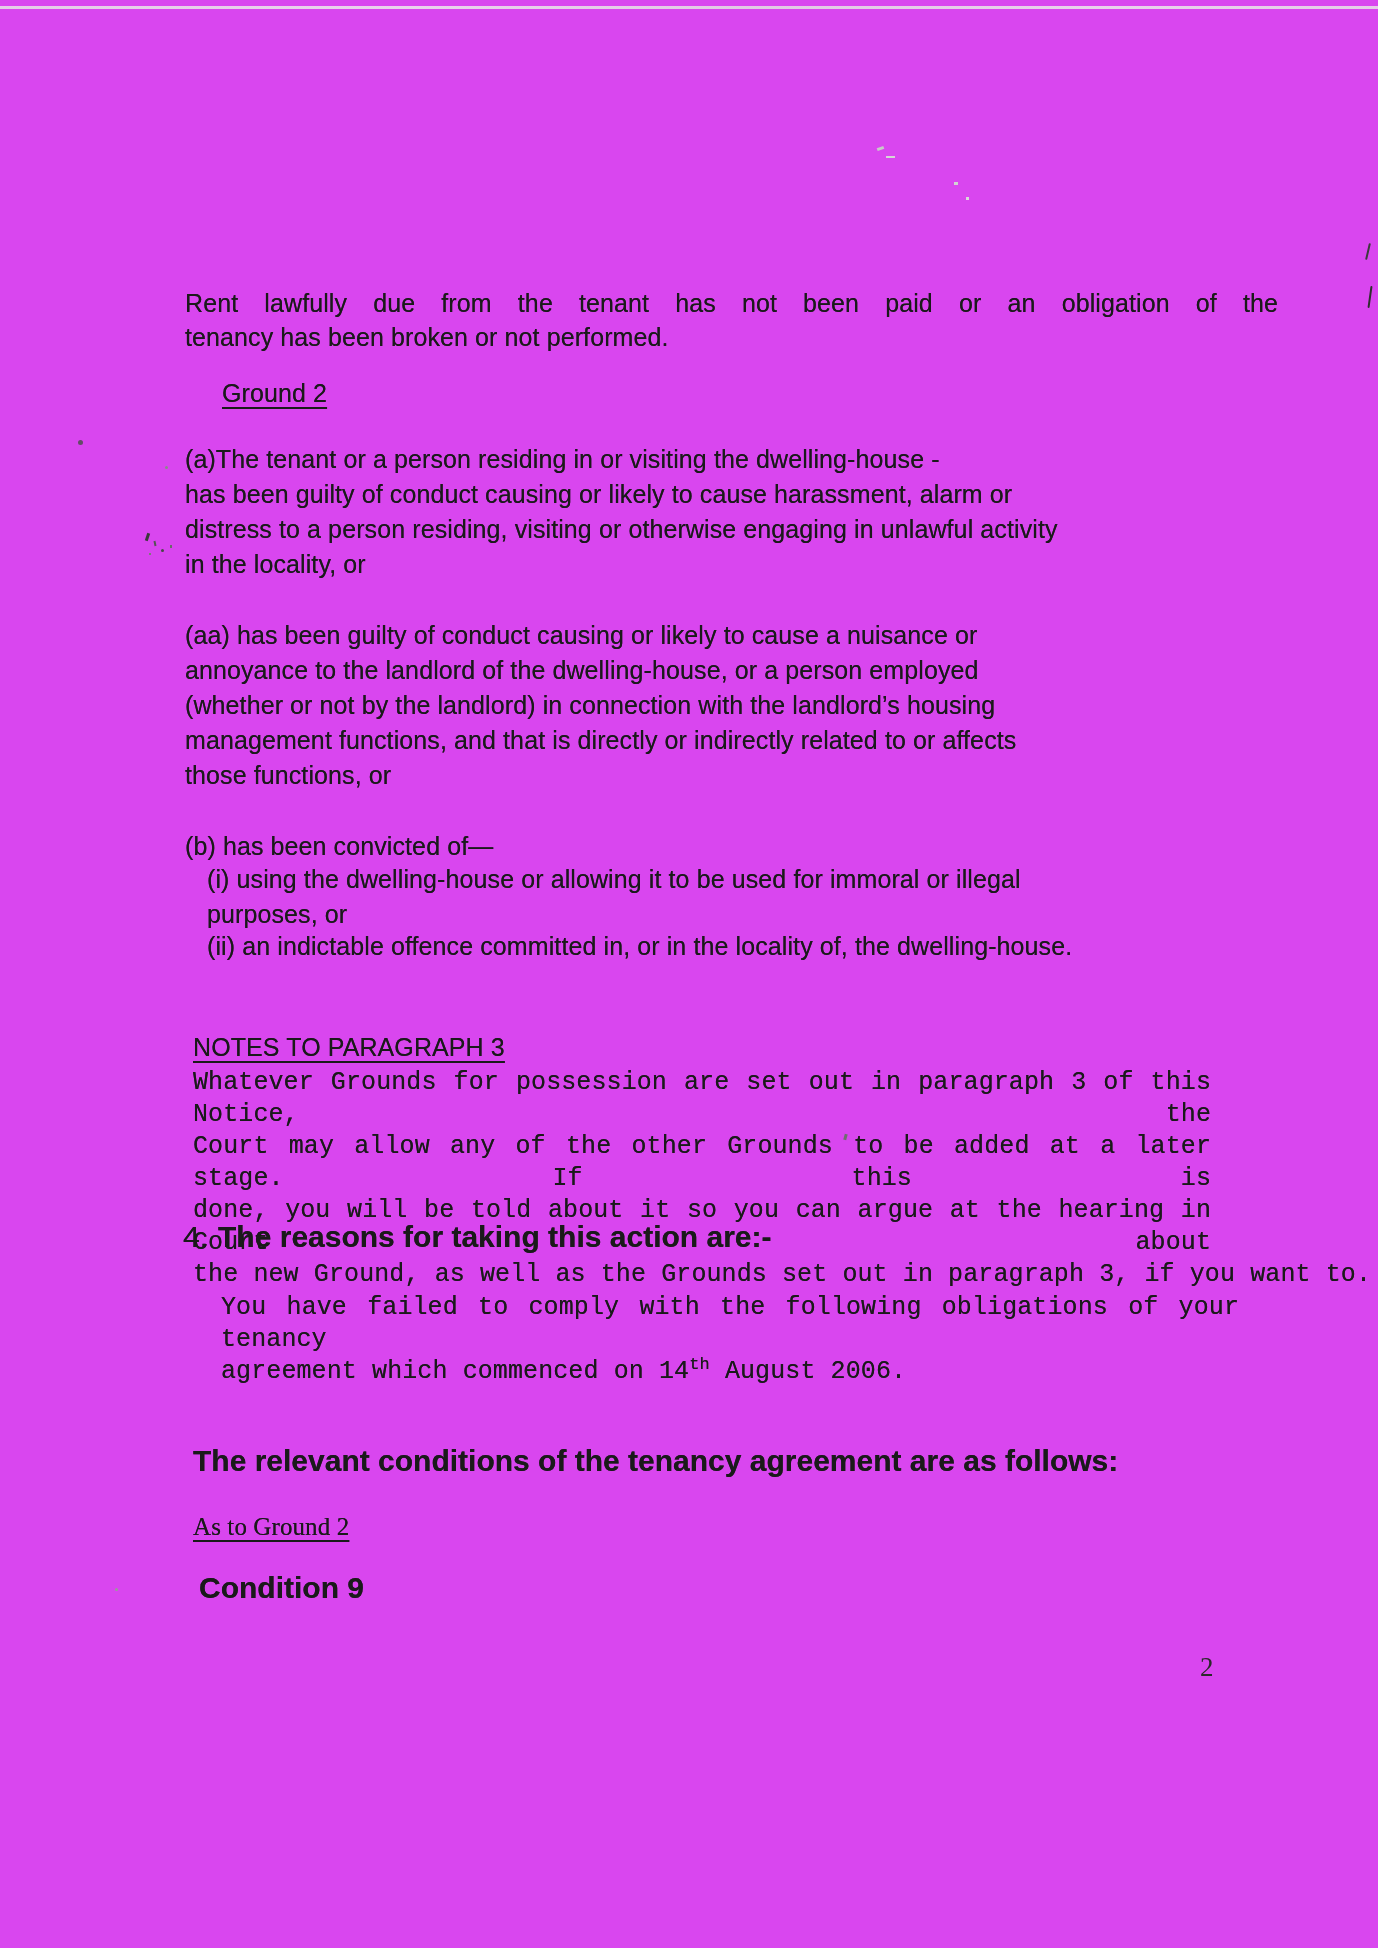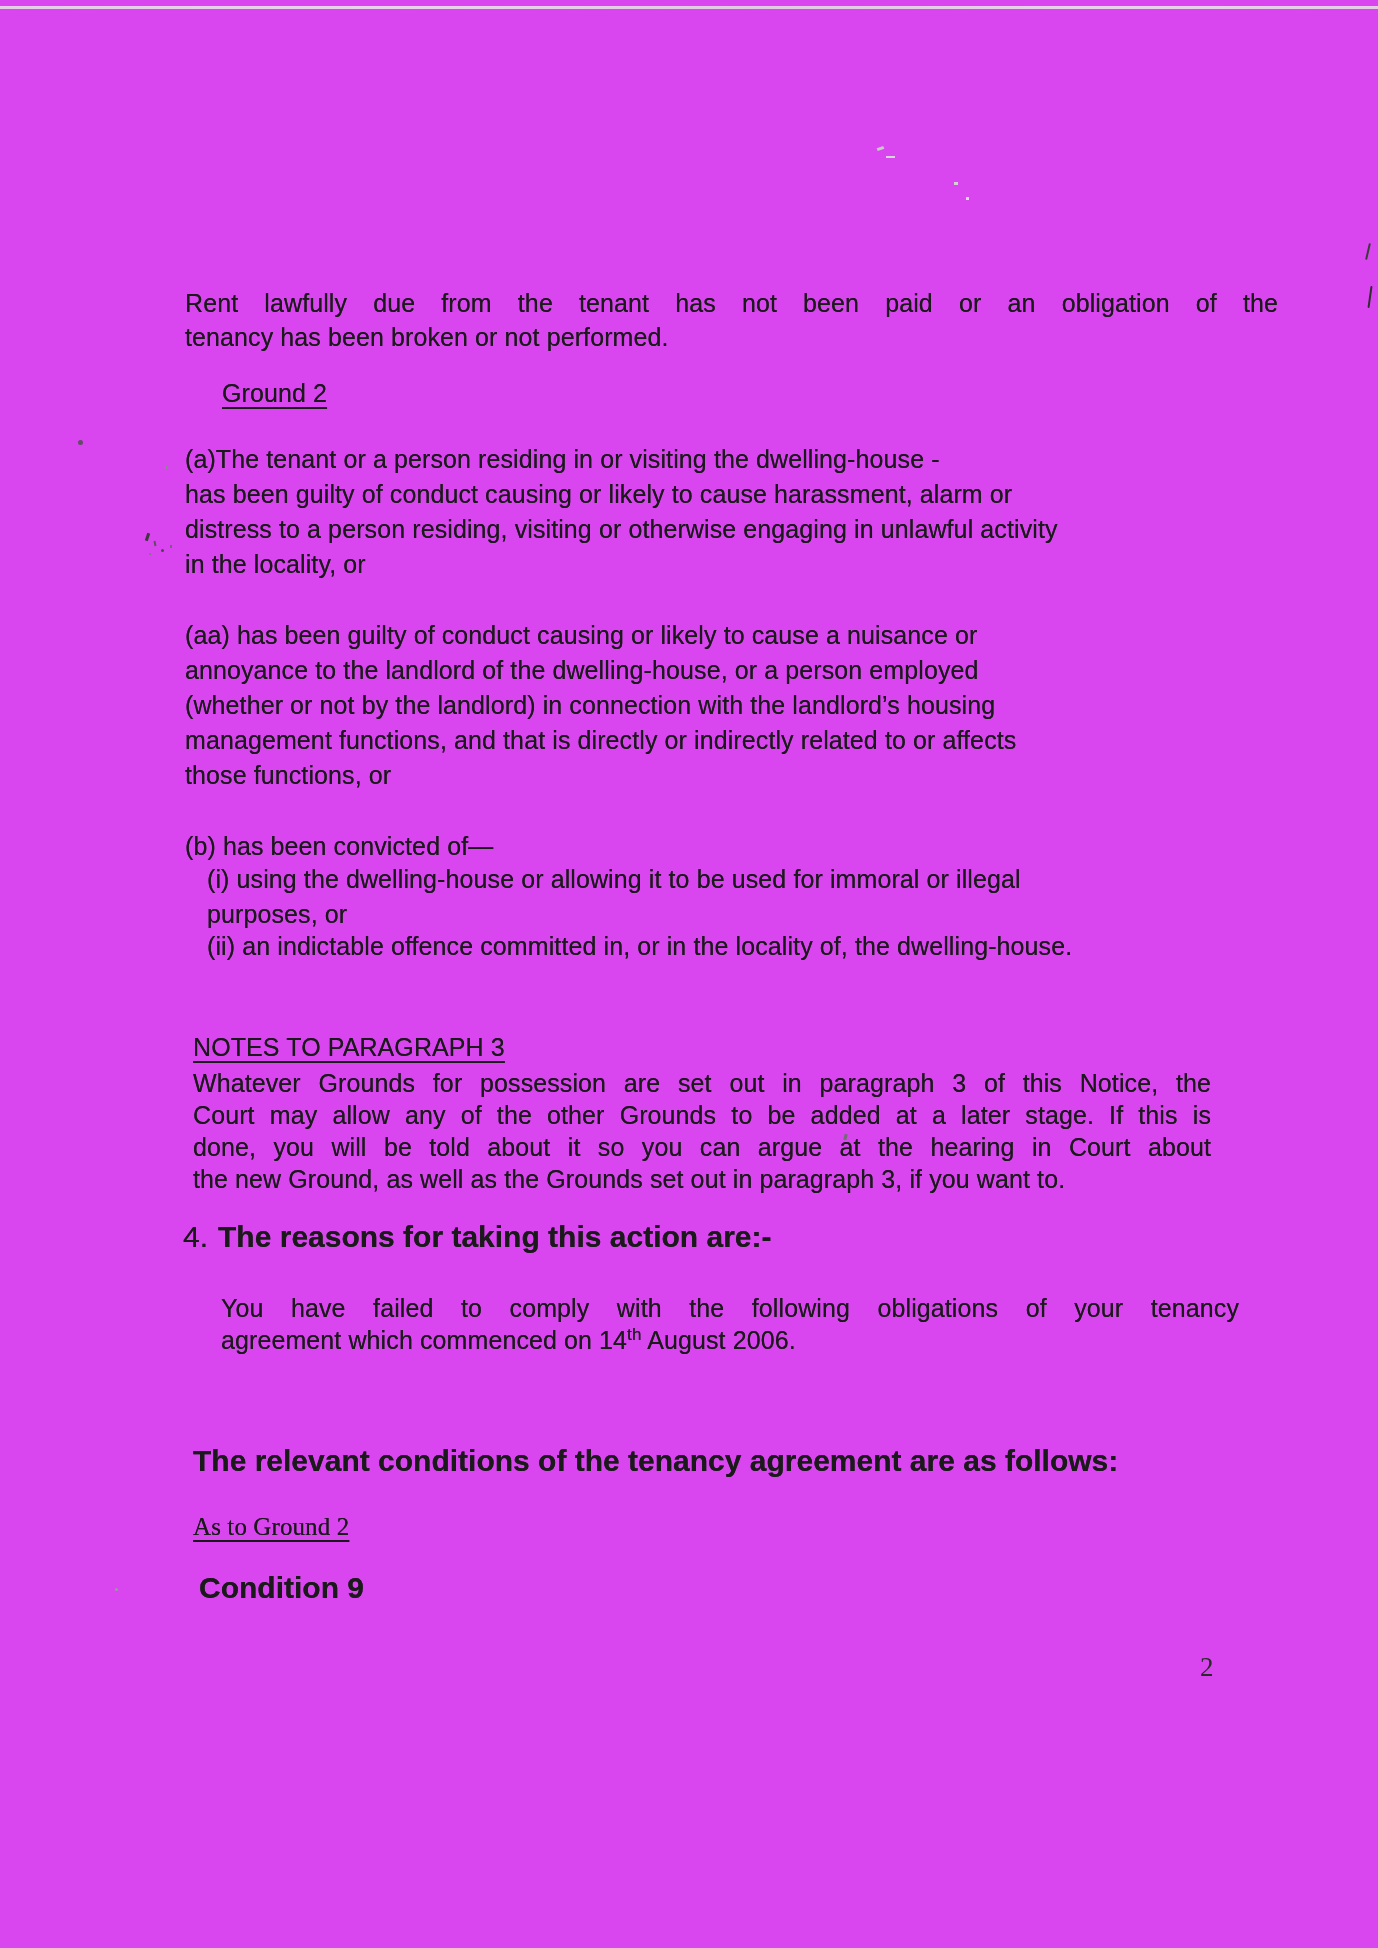--- a/index.html
+++ b/index.html
@@ -14,21 +14,21 @@
     overflow: hidden;
   }
   .block { position: absolute; }
   .line {
     font-size: 25px;
     line-height: 35px;
     white-space: nowrap;
     letter-spacing: 0.1px;
     text-shadow: 0 0 0.5px rgba(20,20,20,0.75);
   }
-  .lh32 .line { line-height: 32px; }
+  .lh32 .line { line-height: 32px; font-family: Liberation Mono, monospace; }
   .lh34 .line { line-height: 34px; }
   .jline {
     white-space: normal;
     text-align: justify;
     text-align-last: justify;
   }
   .ul {
     text-decoration: underline;
     text-underline-offset: 5px;
     text-decoration-thickness: 2px;

